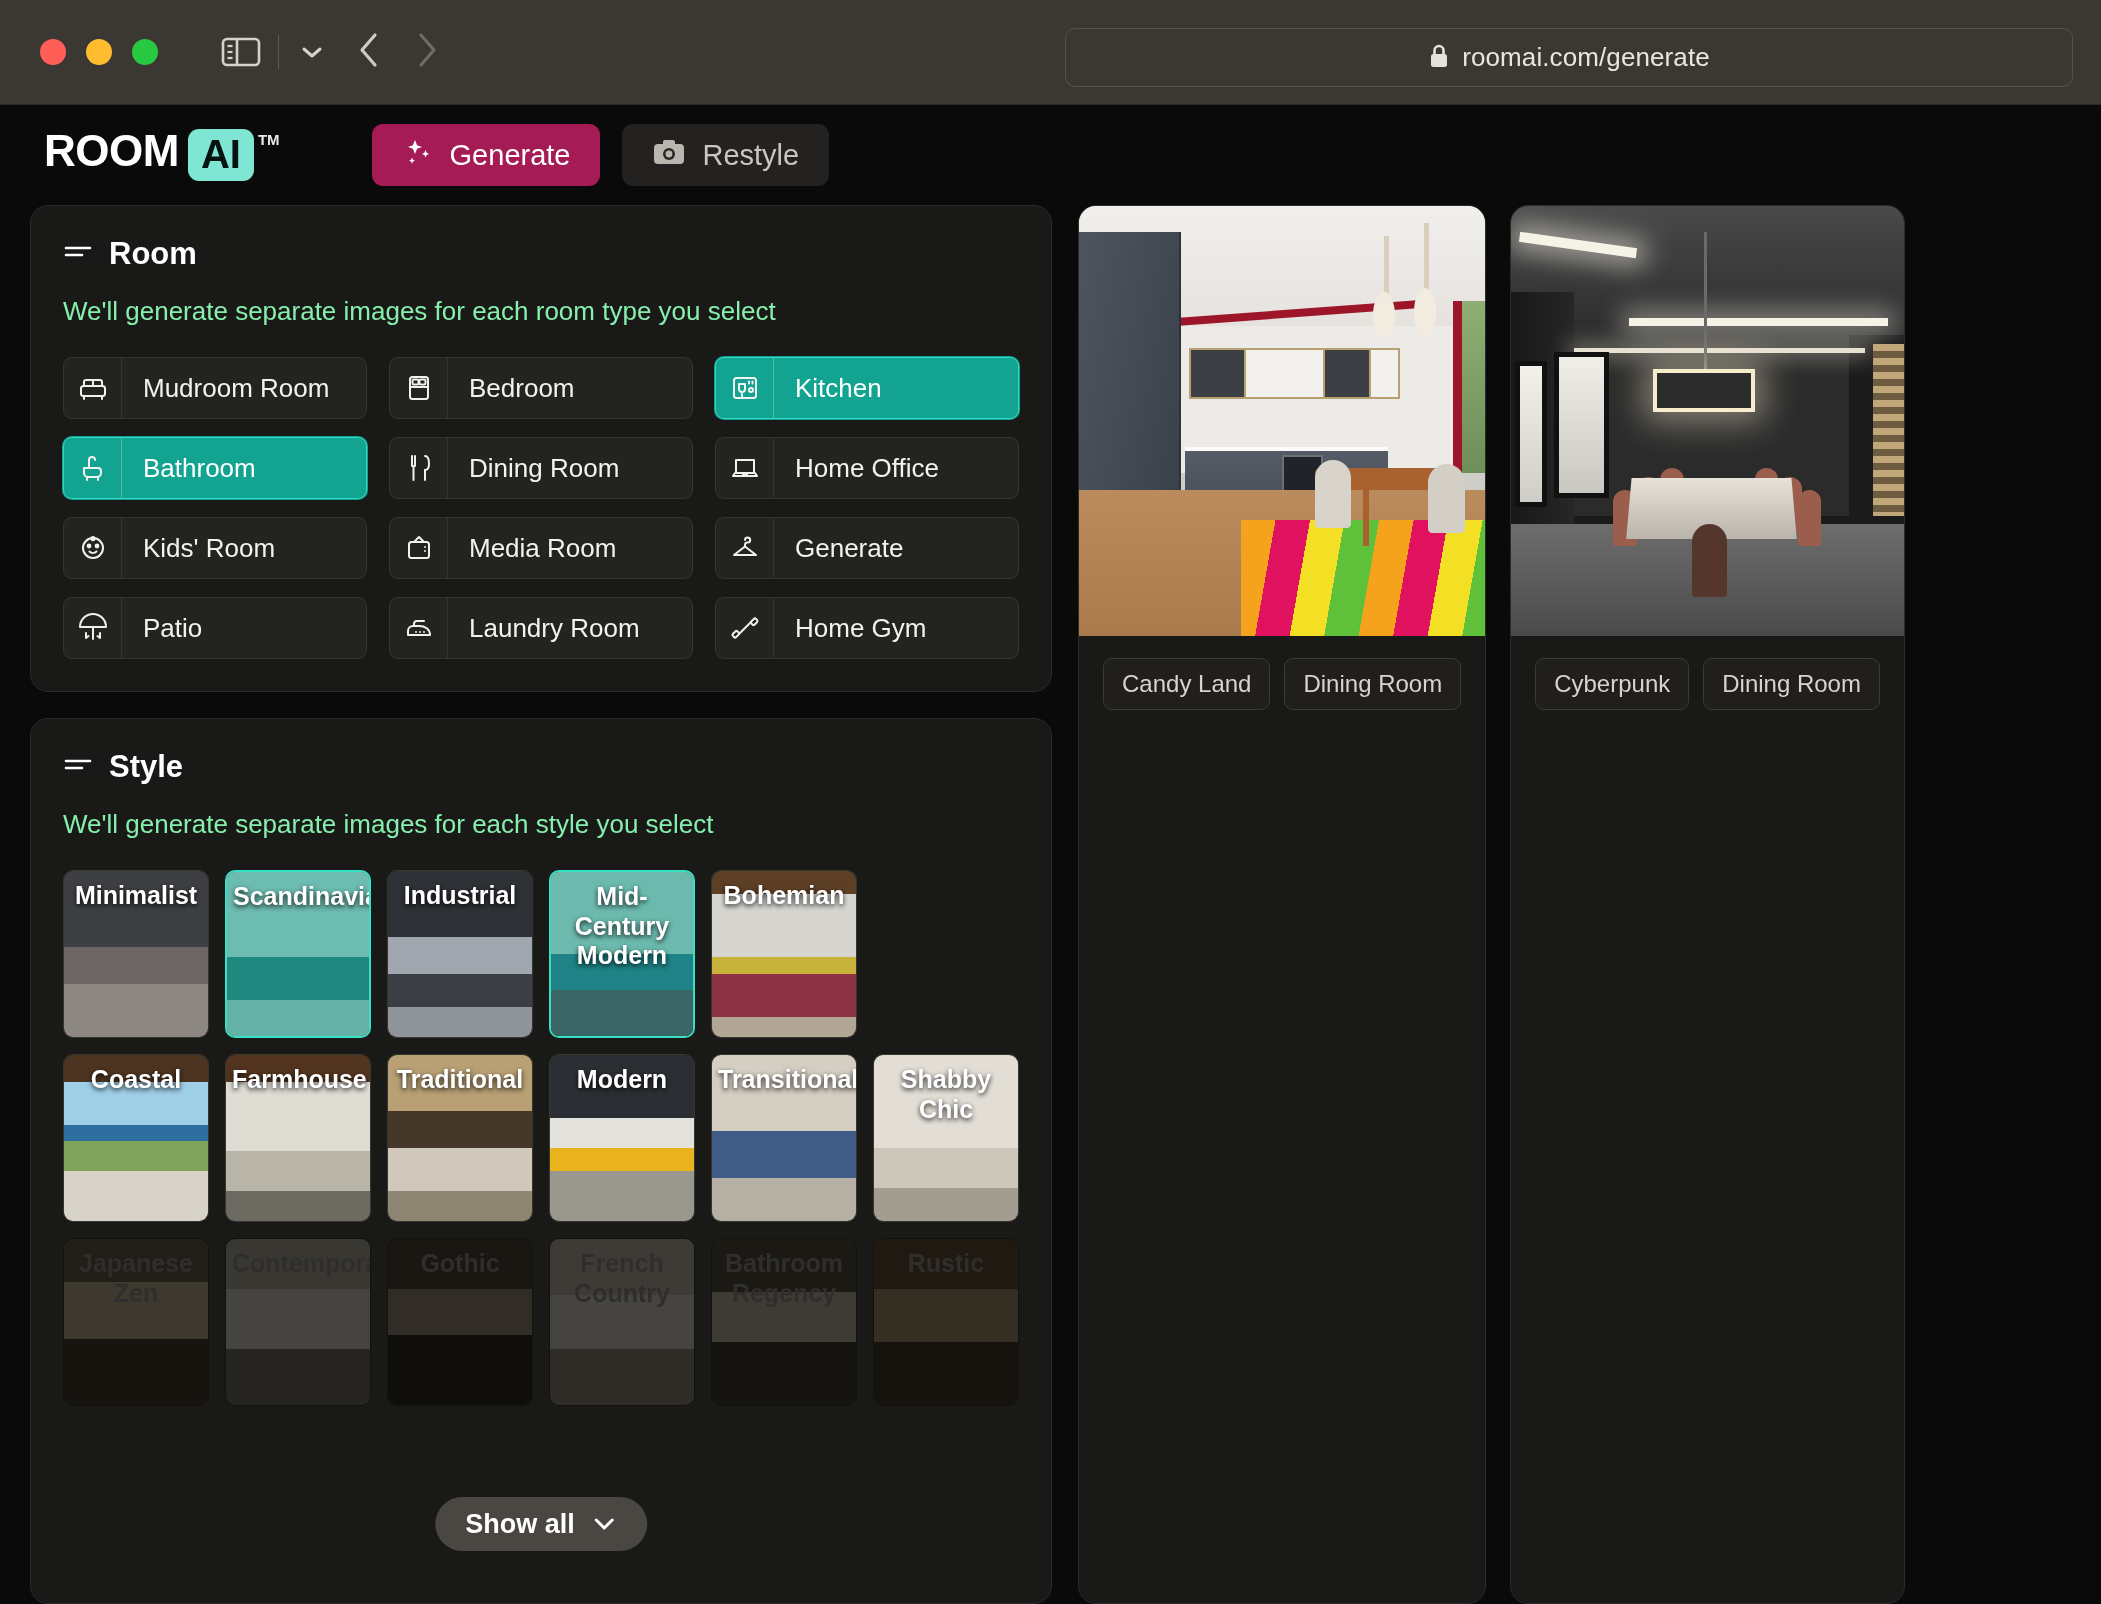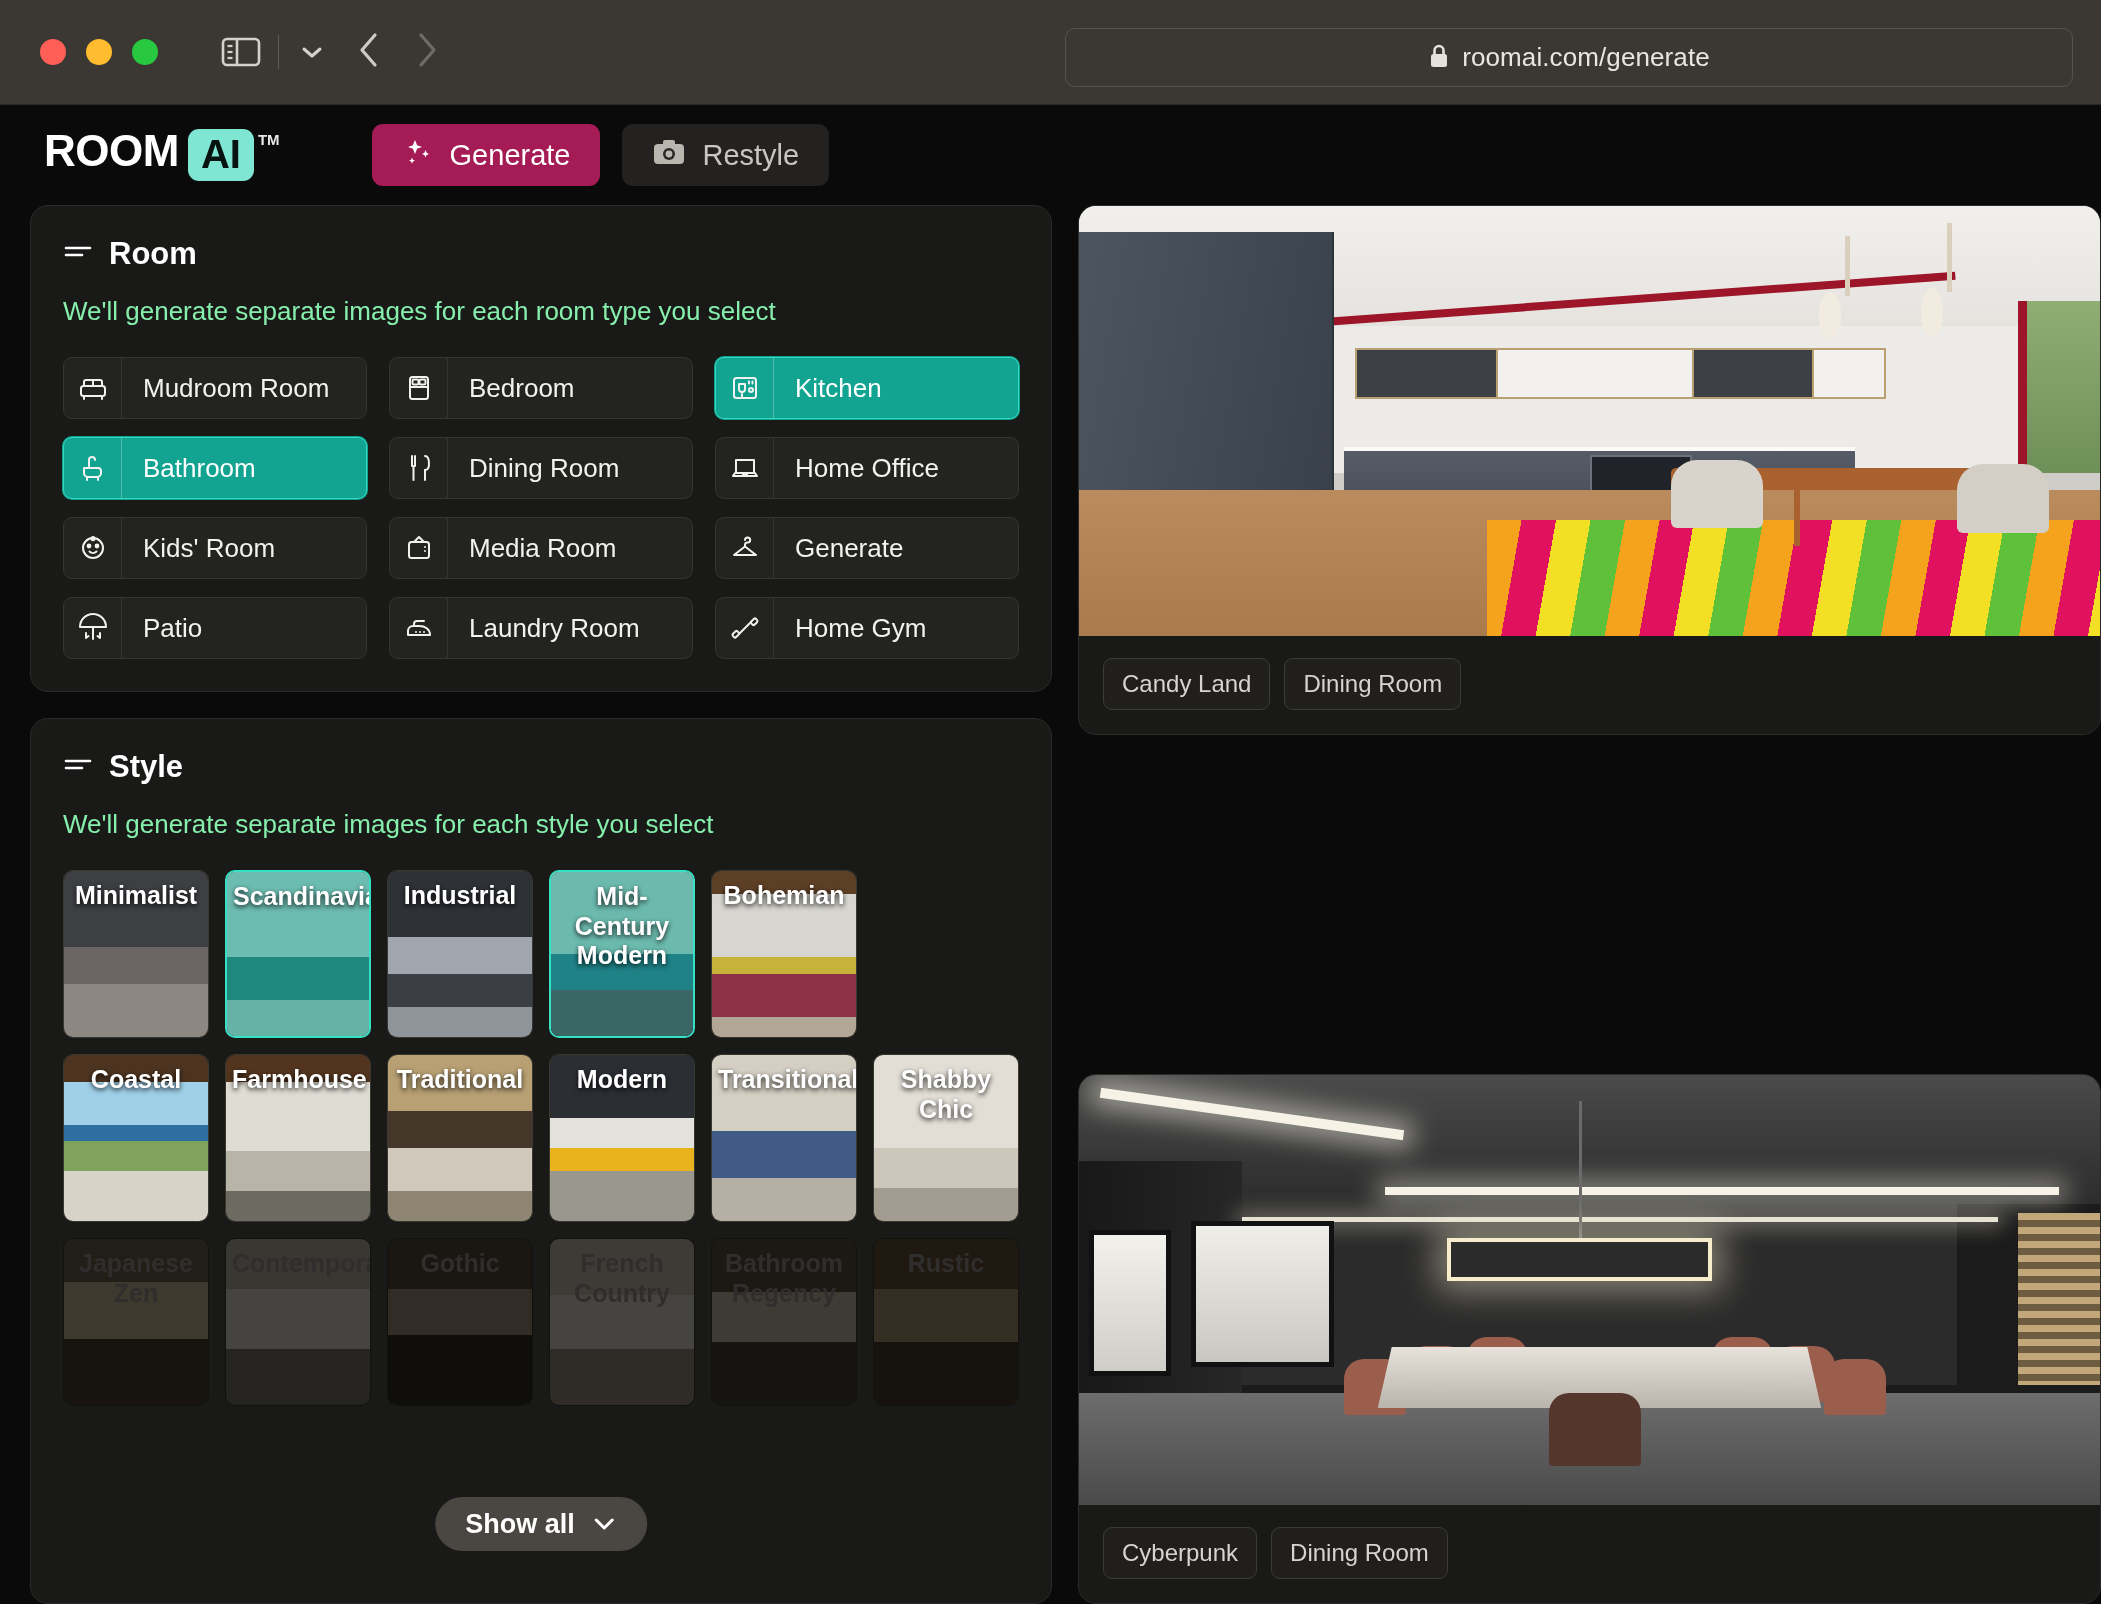--- a/index.html
+++ b/index.html
@@ -53,21 +53,21 @@
     display: flex; align-items: center; gap: 16px;
     height: 62px; padding: 0 30px; border-radius: 11px;
     font-size: 29px; font-weight: 400;
   }
   .tab.active { background: #a51b55; color: #ffffff; }
   .tab.inactive { background: #242220; color: #c9c6c2; }
 
   
   .content { display: flex; gap: 26px; padding: 0 0 0 30px; height: 1399px; }
   .left-col { width: 1022px; flex: 0 0 1022px; display: flex; flex-direction: column; gap: 26px; }
-  .right-col { flex: 1; display: flex; flex-direction: column; min-width: 0; justify-content: space-between; }
+  .right-col { flex: 1; display: flex; gap: 24px; min-width: 0; }
 
   .panel {
     background: #191918; border: 1px solid #2b2b29; border-radius: 18px;
     padding: 30px 32px 32px 32px;
   }
   .panel-head { display: flex; align-items: center; gap: 16px; margin-bottom: 24px; }
   .panel-title { color: #fff; font-size: 31px; font-weight: 700; }
   .panel-sub { color: #86efac; font-size: 26px; margin-bottom: 30px; }
 
   

